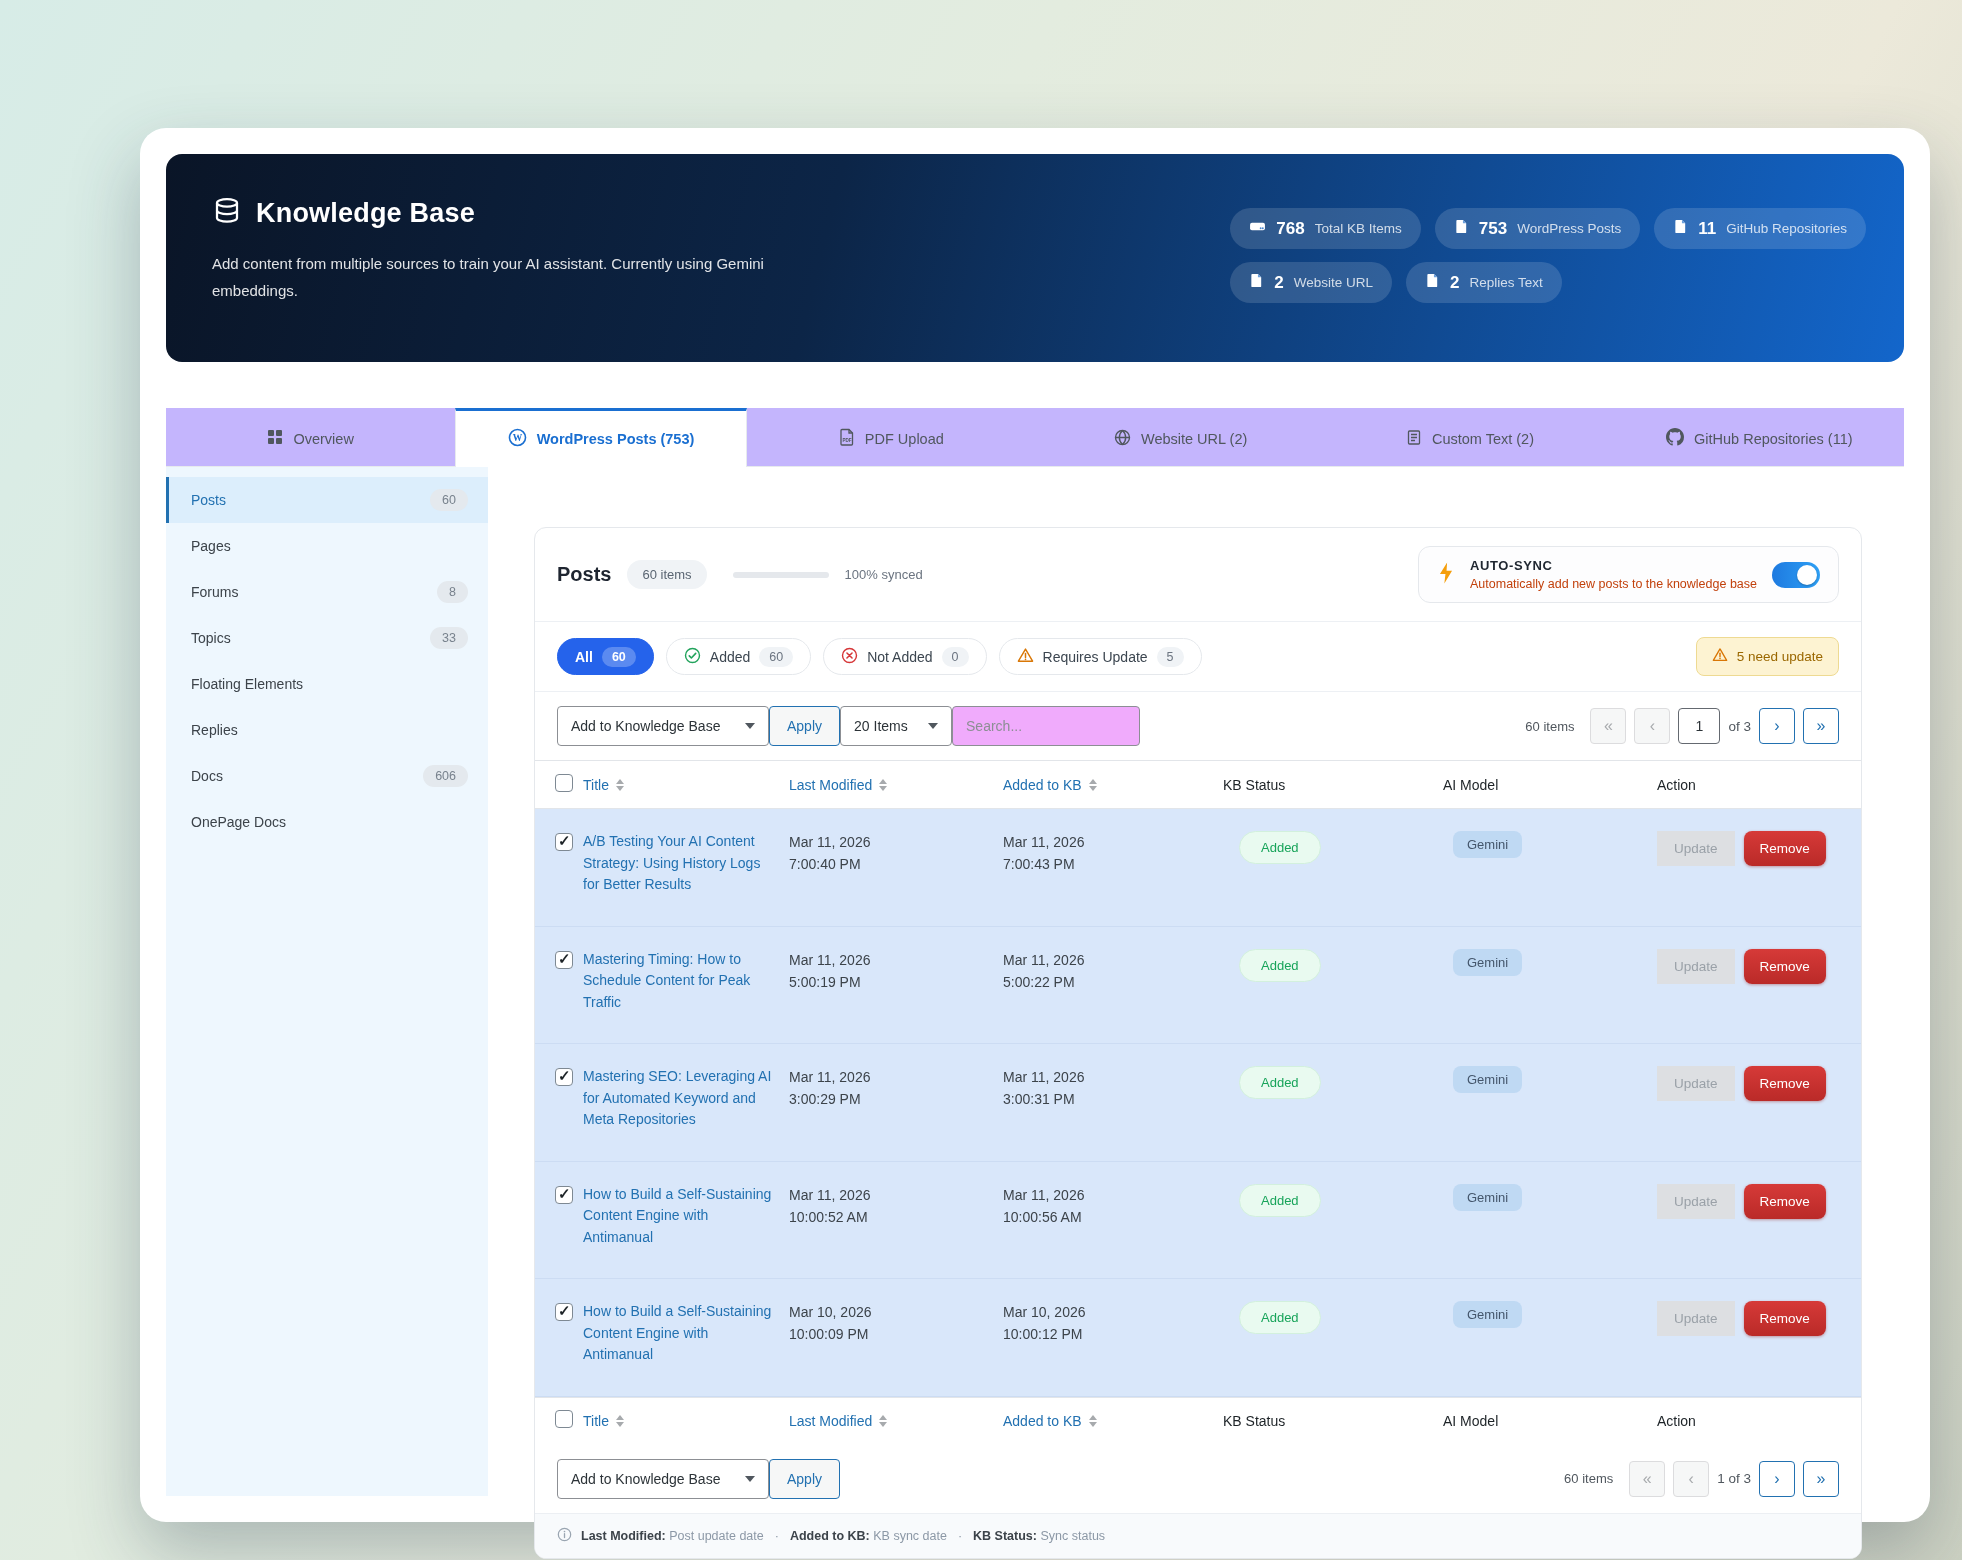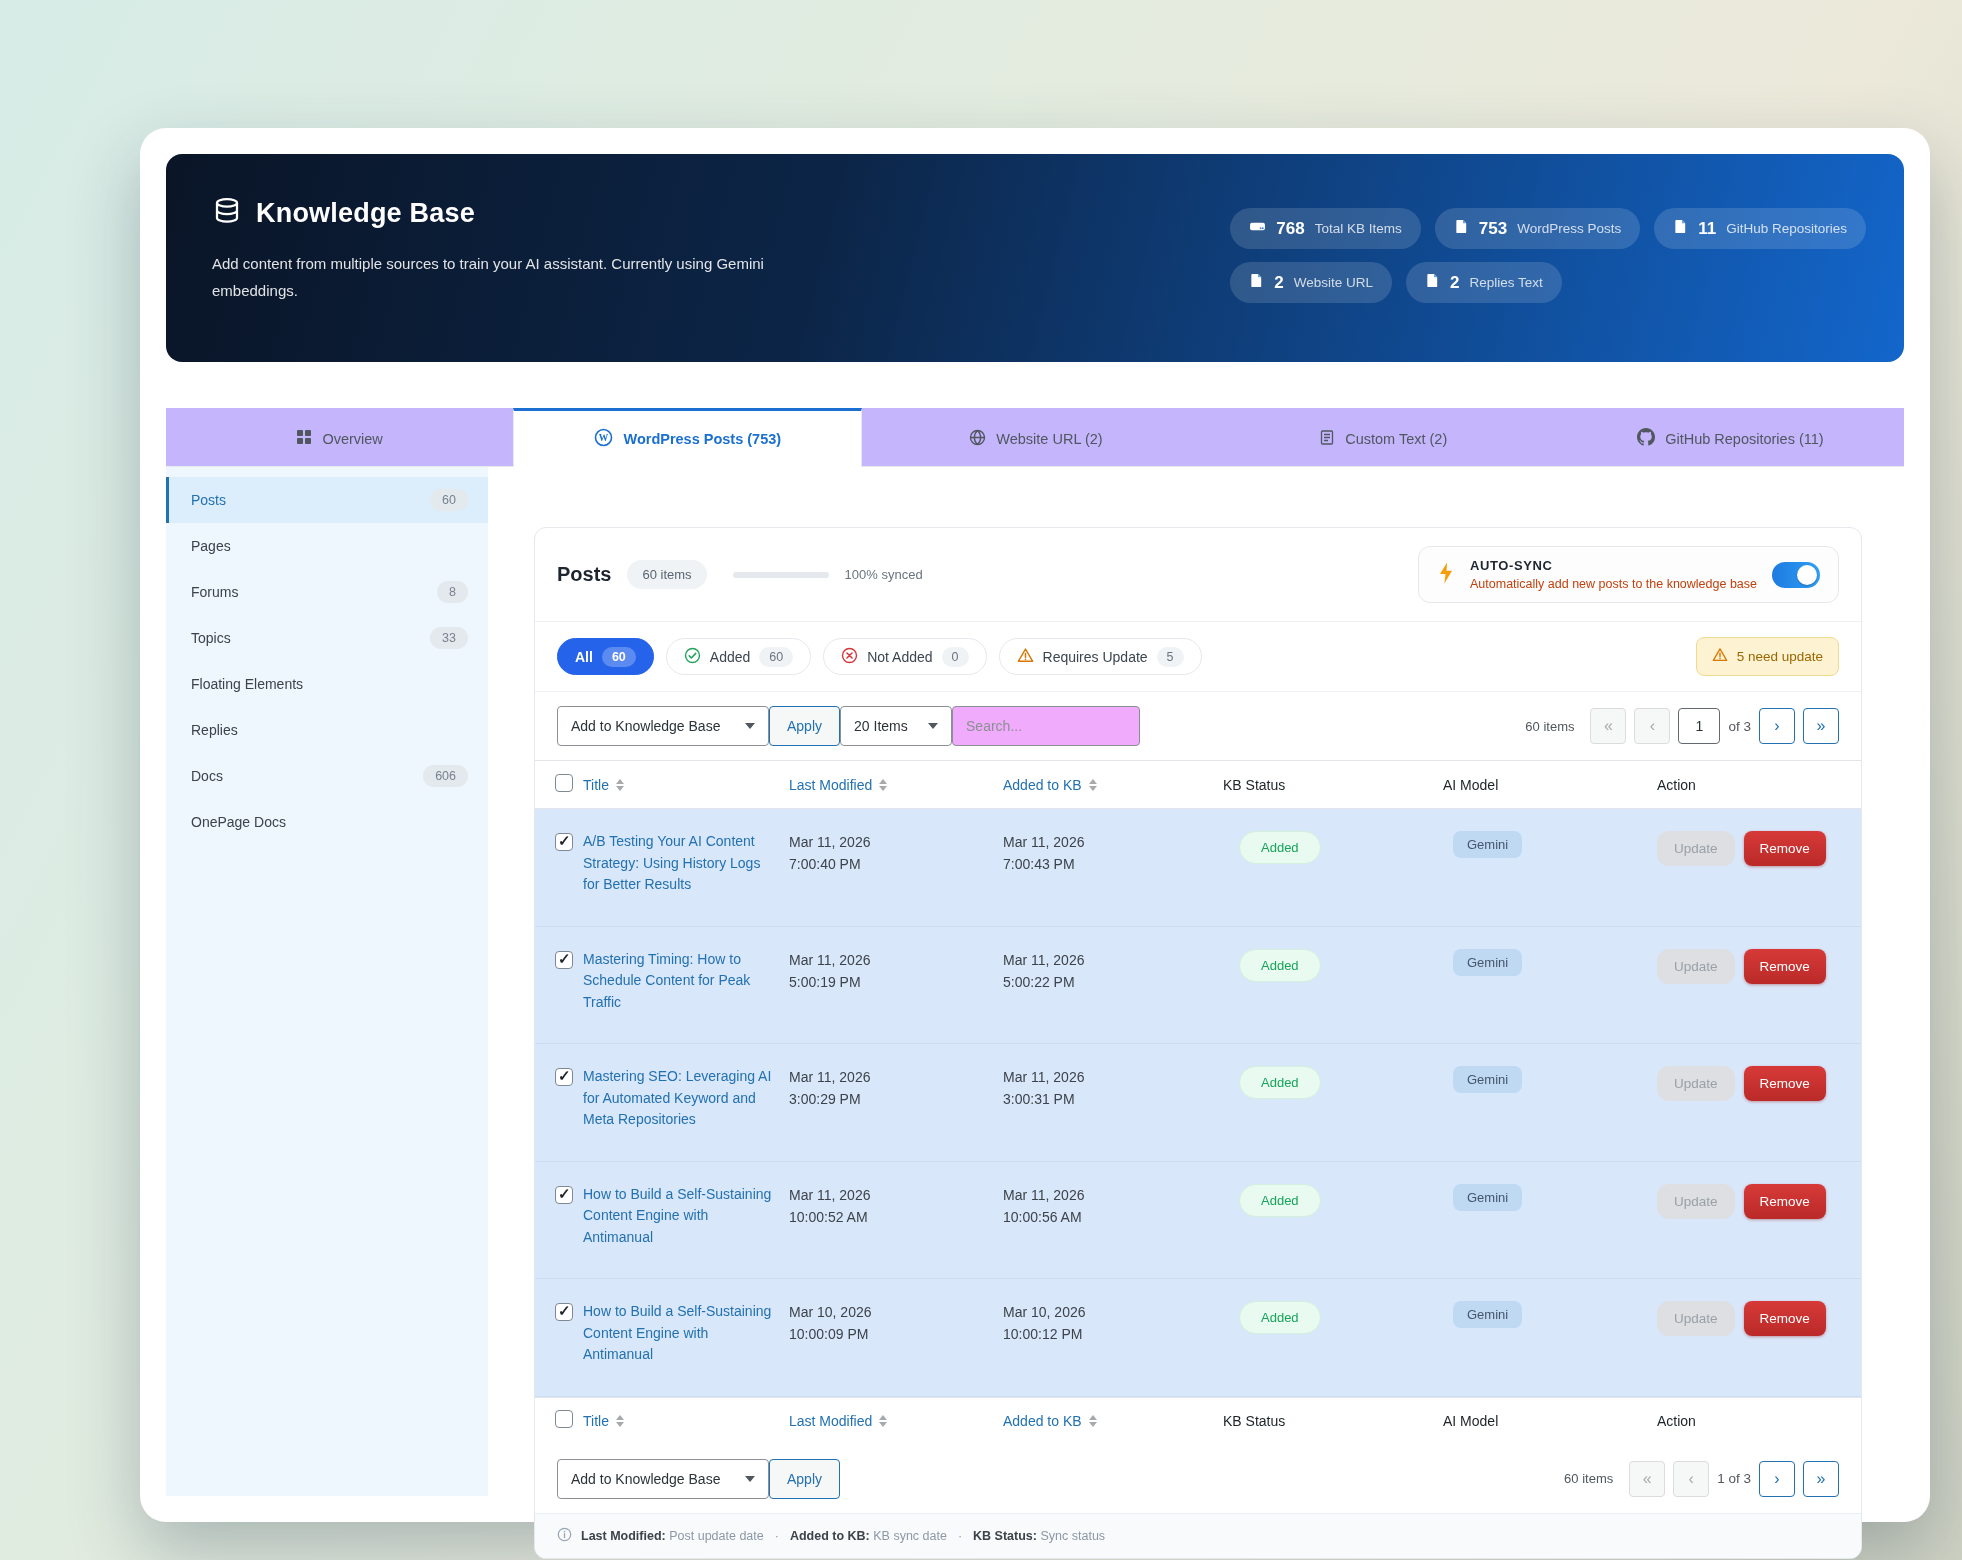--- a/index.html
+++ b/index.html
@@ -112,21 +112,21 @@
   .row{display:flex;align-items:flex-start;background:#d9e7fa;border-bottom:1px solid #ccdcf3;
     padding:22px 0 30px;}
   .row:last-of-type{border-bottom:none;}
   .title-link{color:#2271b1;font-size:14px;line-height:21.5px;cursor:pointer;text-decoration:none;display:inline-block;}
   .date{font-size:14px;color:#3c434a;line-height:22px;}
   .status-pill{background:#e9faf0;border:1px solid #d2f0dd;color:#18a45a;font-size:13px;
     padding:8px 21px;border-radius:17px;margin-left:16px;display:inline-block;}
   .model-pill{background:#bfd9f3;color:#44566b;font-size:13px;padding:6px 14px;border-radius:8px;
     margin-left:10px;display:inline-block;}
   .actions{display:flex;gap:9px;}
-  .btn-update{background:#dddfe2;color:#9aa1a8;border:none;border-radius:12px;padding:10px 17px;
+  .btn-update{background:#dddfe2;color:#9aa1a8;border:none;border-radius:0;padding:10px 17px;
     font-size:13.5px;cursor:default;font-family:inherit;}
   .btn-remove{background:linear-gradient(180deg,#d63a38,#ba2a28);color:#fff;border:none;border-radius:8px;
     padding:10px 16px;font-size:13.5px;cursor:pointer;font-family:inherit;box-shadow:0 1px 3px rgba(150,30,30,.4);}
   .tfoot{height:47px;display:flex;align-items:center;border-top:1px solid #e2e5e9;background:#fff;}
   .cb{appearance:none;-webkit-appearance:none;width:18px;height:18px;border:1.5px solid #7e8993;border-radius:4px;
     background:#fff;position:relative;cursor:pointer;margin:0;}
   .cb:checked::after{content:"\2713";position:absolute;left:2px;top:-2px;font-size:15px;font-weight:bold;color:#1d2327;}
   .row .cb{margin-top:2px;}
   
   .legend{background:#f8fafc;border-top:1px solid #eceff3;padding:13px 22px;display:flex;align-items:center;
@@ -229,20 +229,30 @@
       <span>
         <svg width="19" height="19" viewBox="0 0 18 18">
             <circle cx="9" cy="9" r="7.6" fill="none" stroke="currentColor" stroke-width="1.5"></circle>
             <text x="9" y="12.2" text-anchor="middle" font-size="9" font-weight="bold" fill="currentColor" font-family="Liberation Serif, serif">W</text>
           </svg>
       </span>
       <span>WordPress Posts (753)</span>
     </div>
     <div class="tab">
       <span>
+        <svg width="16" height="18" viewBox="0 0 16 18" fill="none" stroke="currentColor" stroke-width="1.3">
+            <path d="M3 1.5h7l3.5 3.5v11a1 1 0 0 1-1 1H3a1 1 0 0 1-1-1v-13.5a1 1 0 0 1 1-1z"></path>
+            <path d="M10 1.5V5h3.5"></path>
+            <text x="8" y="14" text-anchor="middle" font-size="4.6" font-weight="bold" fill="currentColor" stroke="none">PDF</text>
+          </svg>
+      </span>
+      <span>PDF Upload</span>
+    </div>
+    <div class="tab">
+      <span>
         <svg width="17" height="17" viewBox="0 0 16 16" fill="none" stroke="currentColor" stroke-width="1.3">
             <circle cx="8" cy="8" r="6.6"></circle>
             <path d="M1.4 8h13.2M8 1.4c-4 3.6-4 9.6 0 13.2M8 1.4c4 3.6 4 9.6 0 13.2"></path>
           </svg>
       </span>
       <span>Website URL (2)</span>
     </div>
     <div class="tab">
       <span>
         <svg width="16" height="17" viewBox="0 0 16 16" fill="none" stroke="currentColor" stroke-width="1.3">

